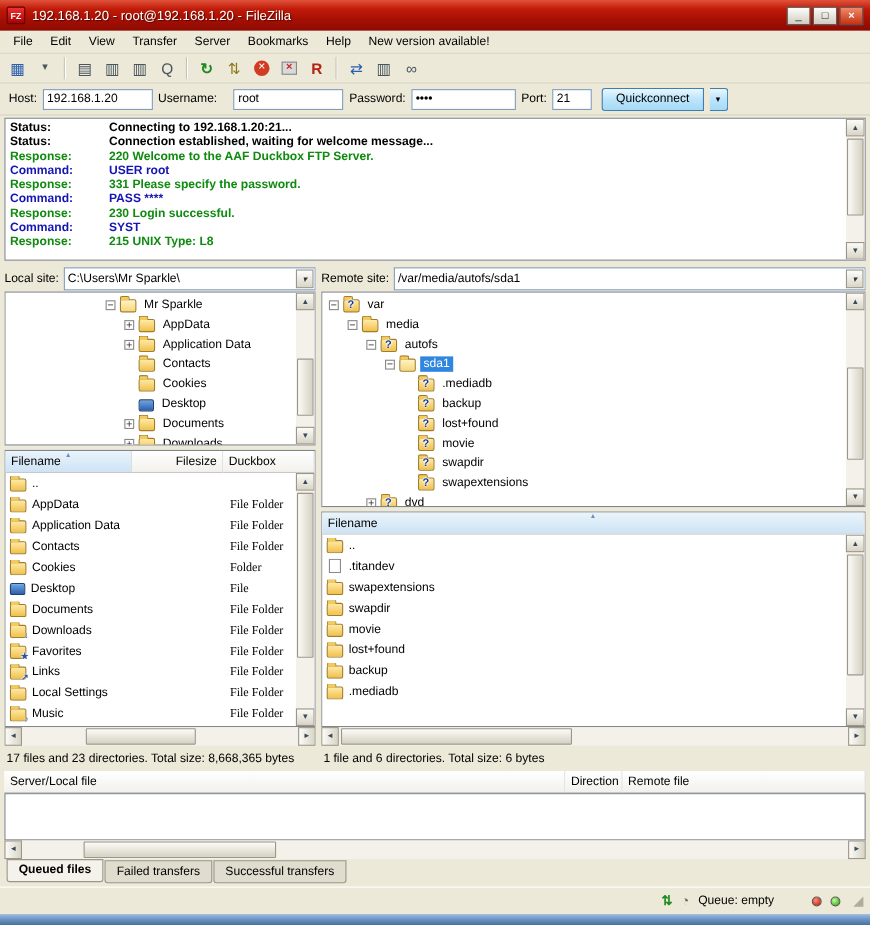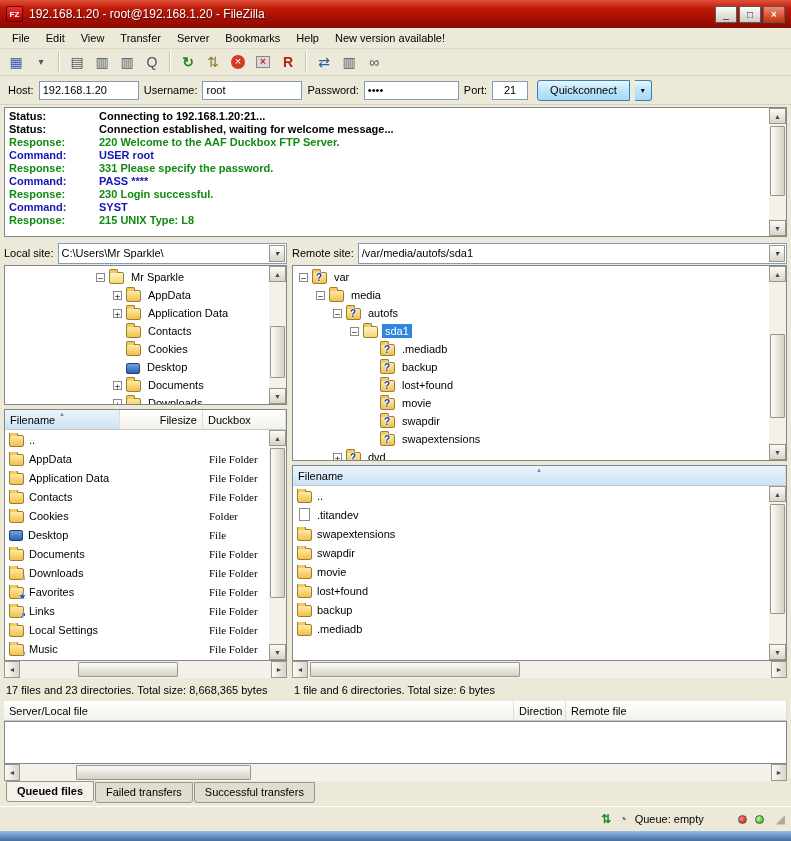--- a/index.html
+++ b/index.html
@@ -30,21 +30,21 @@
   .tb-ic.c-olive{color:#8a7a1a;}
   .tb-ic.c-red{color:#b42511;font-weight:bold;}
   .tb-ic.circle-red{background:#d23b22;color:#fff;border-radius:50%;width:14px;height:14px;line-height:13px;font-size:11px;text-align:center;}
   .tb-ic.box-red{background:#d9d9d9;border:1px solid #888;color:#c22;width:14px;height:12px;line-height:10px;font-size:10px;text-align:center;font-weight:bold;}
   .tb-sep{width:2px;height:20px;margin:0 4px;background:#c6c2b2;border-right:1px solid #fff;}
 
   
   .quickbar{height:29px;flex:0 0 29px;display:flex;align-items:center;gap:5px;padding:0 8px;background:#ece9d8;border-bottom:1px solid #d6d2c2;}
   .qlabel{white-space:nowrap;}
   .qinput{height:19px;border:1px solid #7f9db9;padding:0 3px;font:11px "Liberation Sans",sans-serif;background:#fff;}
-  .qinput.host{width:100px;} .qinput.user{width:100px;} .qinput.pass{width:95px;} .qinput.port{width:36px;text-align:center;}
+  .qinput.host{width:100px;} .qinput.user{width:100px;margin-left:10px;} .qinput.pass{width:95px;} .qinput.port{width:36px;}
   .qc-btn{height:21px;padding:0 12px;margin-left:4px;font:11px "Liberation Sans",sans-serif;
     border:1px solid #3c7fb1;border-radius:3px 0 0 3px;background:linear-gradient(180deg,#eaf6fd,#bee6fd 45%,#a7d9f5);}
   .qc-drop{height:21px;width:17px;border:1px solid #3c7fb1;border-left:none;border-radius:0 3px 3px 0;
     background:linear-gradient(180deg,#eaf6fd,#bee6fd 45%,#a7d9f5);font-size:8px;padding:0;}
 
   
   .logwrap{flex:0 0 130px;height:130px;margin:2px 4px 0;border:1px solid #82868b;background:#fff;display:flex;overflow:hidden;font-weight:bold;}
   .log{flex:1;padding:2px 0 0 4px;overflow:hidden;}
   .log-line{height:13px;line-height:13px;white-space:nowrap;}
   .log-label{display:inline-block;width:90px;}

